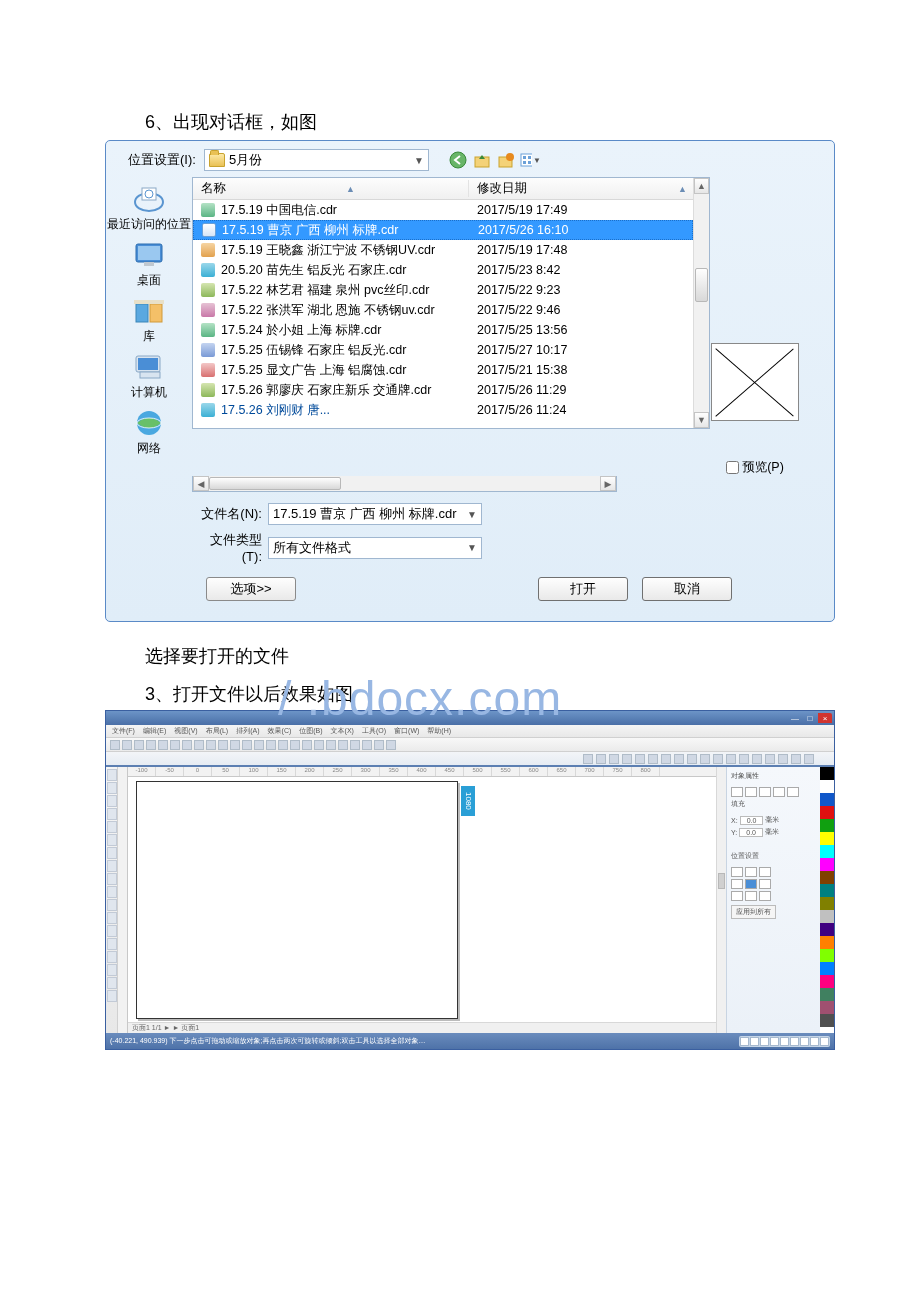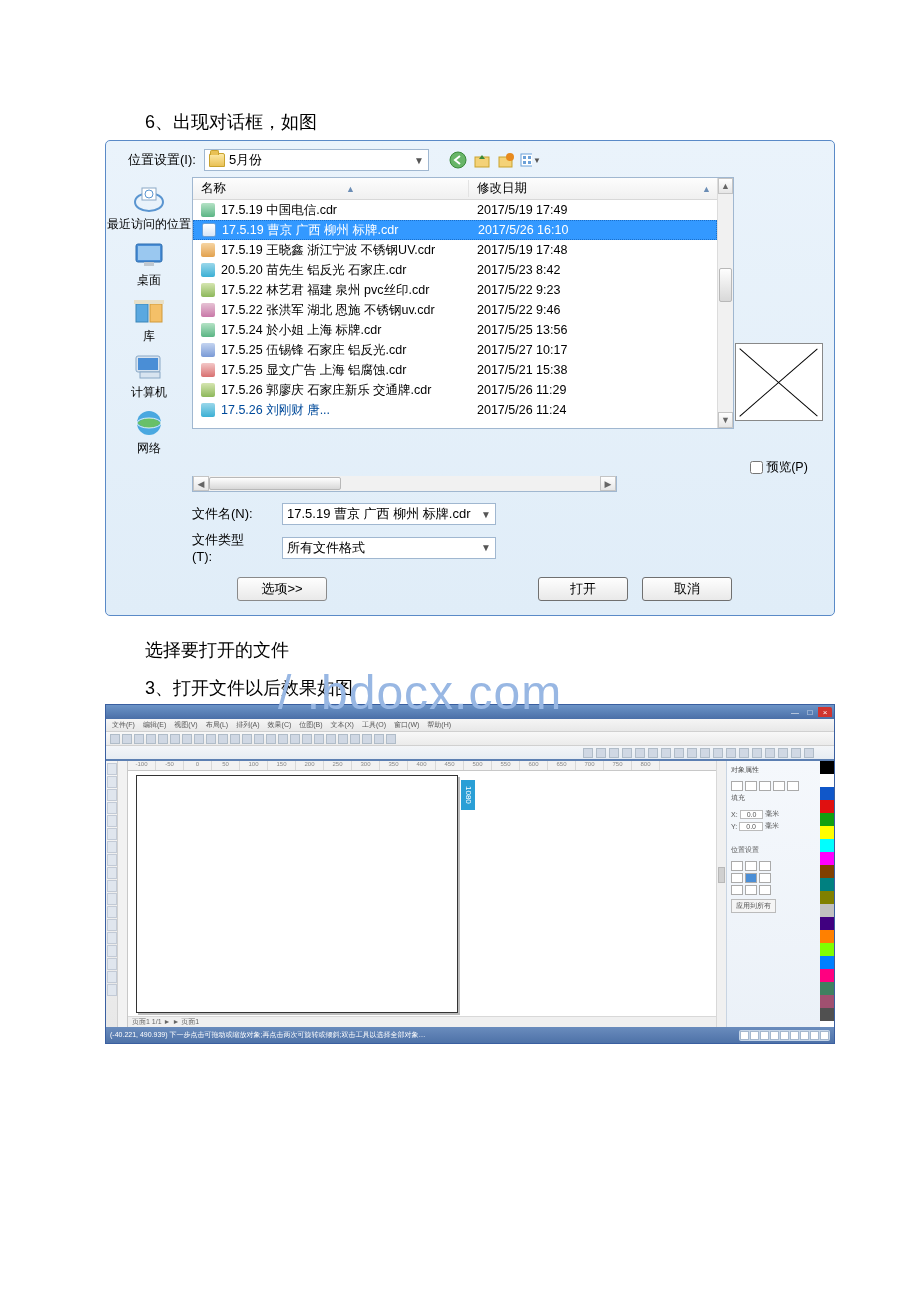--- a/index.html
+++ b/index.html
@@ -24,21 +24,21 @@
   .nav-icons { display: flex; gap: 2px; margin-left: 10px; }
   .ni { width: 22px; height: 22px; display: flex; align-items: center; justify-content: center; border-radius: 3px; font-size: 14px; }
   .ni-back svg { width:18px; height:18px; }
   .ni-up svg { width:18px; height:18px; }
 
   .body-row { display: flex; }
   .places { width: 86px; display: flex; flex-direction: column; align-items: center; padding-top: 4px; gap: 2px; }
   .place { display: flex; flex-direction: column; align-items: center; font-size: 12px; color: #000; padding: 2px 0; width: 100%; cursor: pointer; }
   .place-icon { width: 36px; height: 32px; margin-bottom: 1px; display:flex;align-items:center;justify-content:center; }
 
-  .filelist-wrap { flex: 1; display: flex; flex-direction: column; padding-right: 0; }
+  .filelist-wrap { flex: 1; display: flex; flex-direction: column; padding-right: 24px; }
   .filelist { background: #fff; border: 1px solid #a0b7d0; height: 252px; display: flex; font-size: 12.5px; overflow: hidden; }
   .list-main { flex: 1; overflow: hidden; position: relative; }
   .list-headrow { display: flex; background: linear-gradient(#fdfdfd,#f0f0f0); border-bottom: 1px solid #d8d8d8; height: 22px; align-items: center; }
   .col-name-h { width: 276px; padding-left: 8px; border-right: 1px solid #e3e3e3; display:flex; align-items:center; gap:120px; }
   .sort-tri { font-size:9px; color:#6b8db5; }
   .col-date-h { flex:1; padding-left: 8px; display:flex; align-items:center; justify-content:space-between; padding-right:6px; }
   .rows { }
   .frow { display: flex; height: 20px; align-items: center; }
   .frow .fname { width: 276px; padding-left: 8px; display: flex; align-items: center; gap: 6px; white-space: nowrap; overflow:hidden; }
   .frow .fdate { flex:1; padding-left: 8px; }
@@ -65,26 +65,26 @@
   .hscroll .thumb { position:absolute; left:0; top:1px; bottom:1px; width:132px; background:linear-gradient(#fefefe,#d8d8d8); border:1px solid #b8b8b8; border-radius:2px; }
 
   .preview-pane { width: 100px; padding: 6px 10px 0 0; display:flex; flex-direction:column; align-items:center; }
   .preview-box { width: 88px; height: 78px; border: 1px solid #888; background: #fff; position:relative; margin-top: 160px; }
   .preview-box::before,.preview-box::after { content:''; position:absolute; background:#000; height:1px; width:120%; top:50%; left:-10%; }
   .preview-box::before { transform: rotate(41deg); }
   .preview-box::after { transform: rotate(-41deg); }
   .preview-chk { margin-top: 38px; display:flex; align-items:center; gap:3px; font-size:12.5px; }
 
   .field-row { display: flex; align-items: center; padding: 3px 0; font-size: 13px; }
-  .field-row .lbl { width: 70px; text-align: left; margin-right: 20px; }
+  .field-row .lbl { width: 70px; text-align: right; margin-right: 6px; }
   .combo { flex:1; background:#fff; border:1px solid #a0b7d0; height:22px; display:flex; align-items:center; padding: 0 4px; max-width: 214px; }
   .combo .arrow { margin-left:auto; font-size:10px; color:#555; }
 
   .bottom-rows { padding: 8px 0 0 0; }
-  .buttons-row { display:flex; padding: 10px 102px 14px 0; gap: 14px; align-items:center;margin-left:31px; }
+  .buttons-row { display:flex; padding: 10px 102px 20px 0; gap: 14px; align-items:center; }
   .btn-opt { width: 90px; height: 24px; background:linear-gradient(#fefefe,#e9e9e9); border:1px solid #8a8a8a; border-radius:3px; font-size:13px; cursor:pointer; }
   .spacer { flex:1; }
   .btn-main { width: 90px; height: 24px; background:linear-gradient(#fefefe,#e9e9e9); border:1px solid #707070; border-radius:3px; font-size:13px; cursor:pointer; }
 
   
   .shot2 { width: 730px; height: 340px; border:1px solid #3a5fa0; margin-left:0; position:relative; background:#5c7fb2; }
   .s2-title { height: 14px; background: linear-gradient(#6c94c7,#4a6fa7); display:flex; justify-content:flex-end; align-items:center; padding-right:2px; gap:1px; }
   .s2-title .wb { width:14px; height:10px; font-size:8px; display:flex;align-items:center;justify-content:center;color:#fff; }
   .s2-title .wb.x { background:#d0342f; border-radius:0 2px 0 0; }
   .s2-menubar { height:12px; background:linear-gradient(#f5f5f5,#e8e8e8); display:flex; gap:8px; padding-left:6px; align-items:center; }

